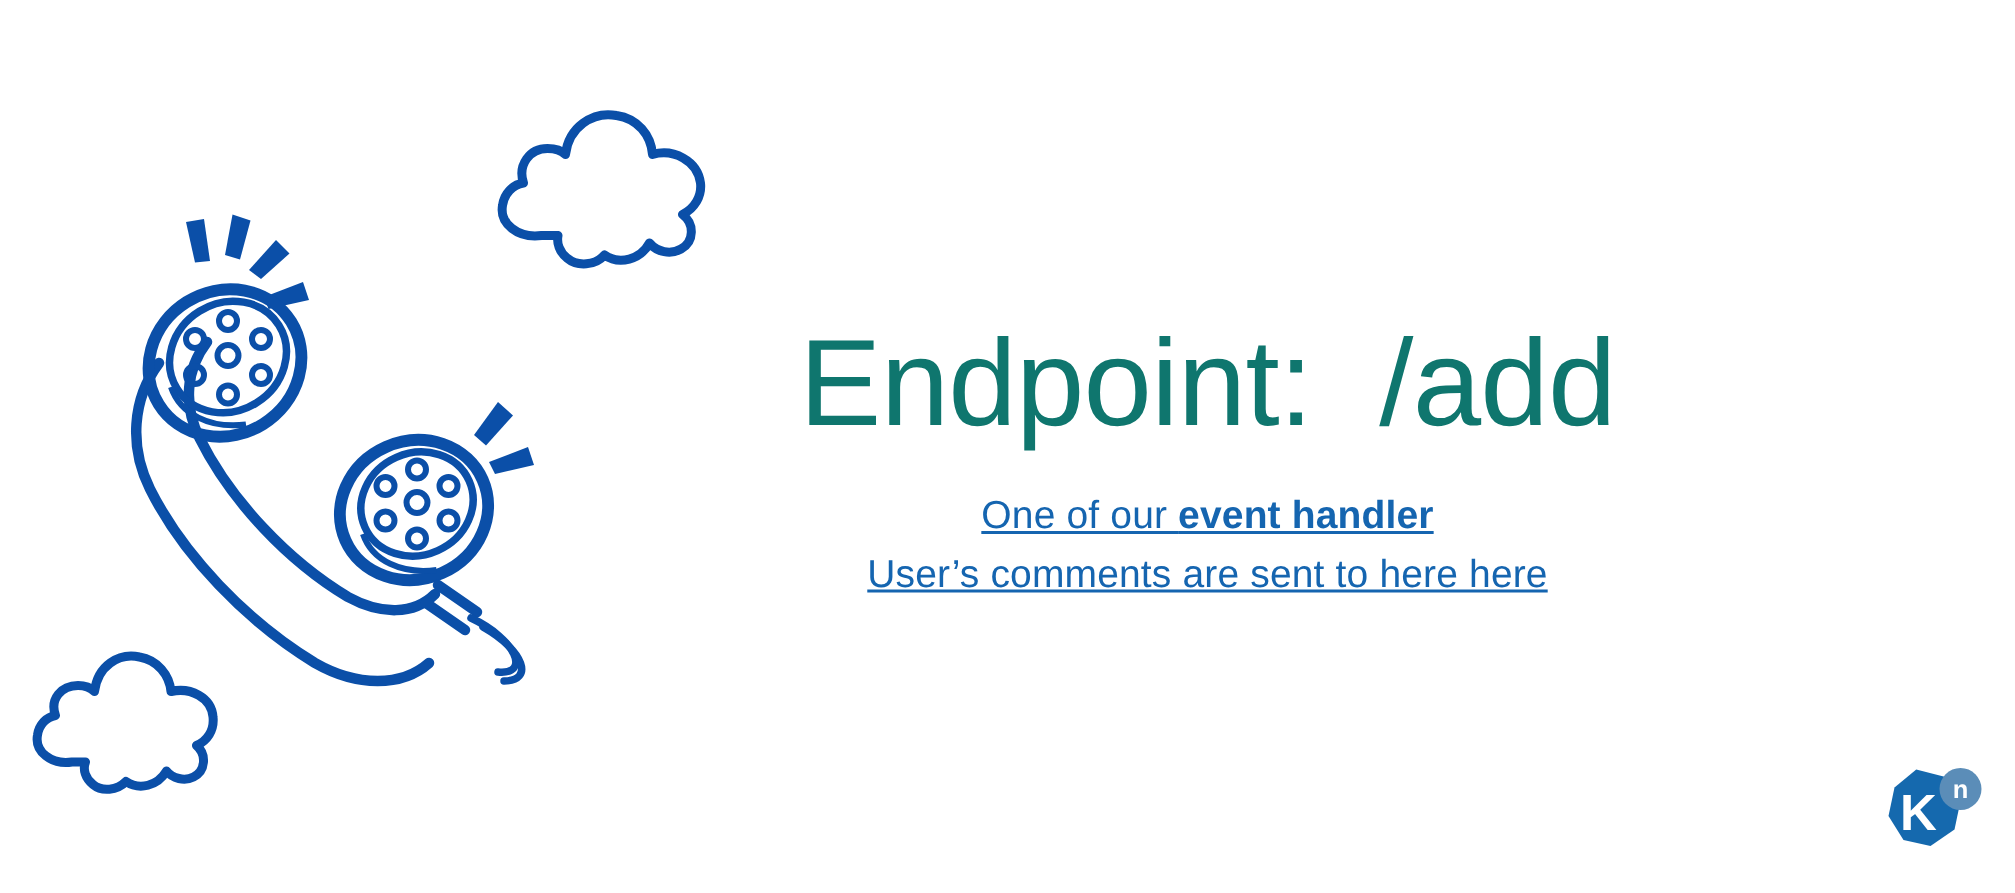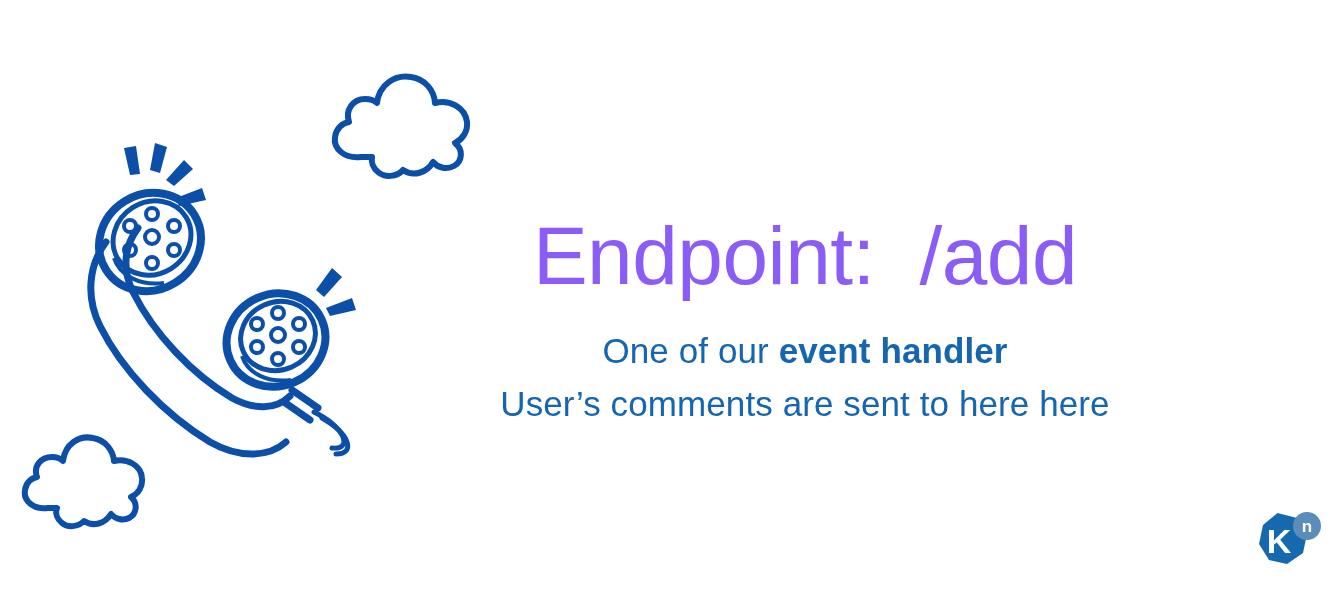--- a/index.html
+++ b/index.html
@@ -49,35 +49,36 @@
     position: absolute;
     left: 420px;
     top: 214px;
     width: 770px;
     text-align: center;
   }
   #page-title {
     font-size: 82px;
     line-height: 1.02;
     font-weight: 400;
-    color: #8b5cf6;
+    color: #0f766e;
     letter-spacing: -0.5px;
     white-space: pre;
     margin: 0;
   }
   #subtitle-block {
     margin-top: 26px;
   }
   .subtitle-line {
-    font-size: 35px;
+    font-size: 26px;
     line-height: 1.52;
     font-weight: 400;
     color: #1565B0;
     letter-spacing: 0.1px;
     white-space: pre;
+    text-decoration: underline;
   }
   .subtitle-strong {
     font-weight: 700;
   }
 
   
   #brand-logo {
     position: absolute;
     left: 1247px;
     top: 505px;

